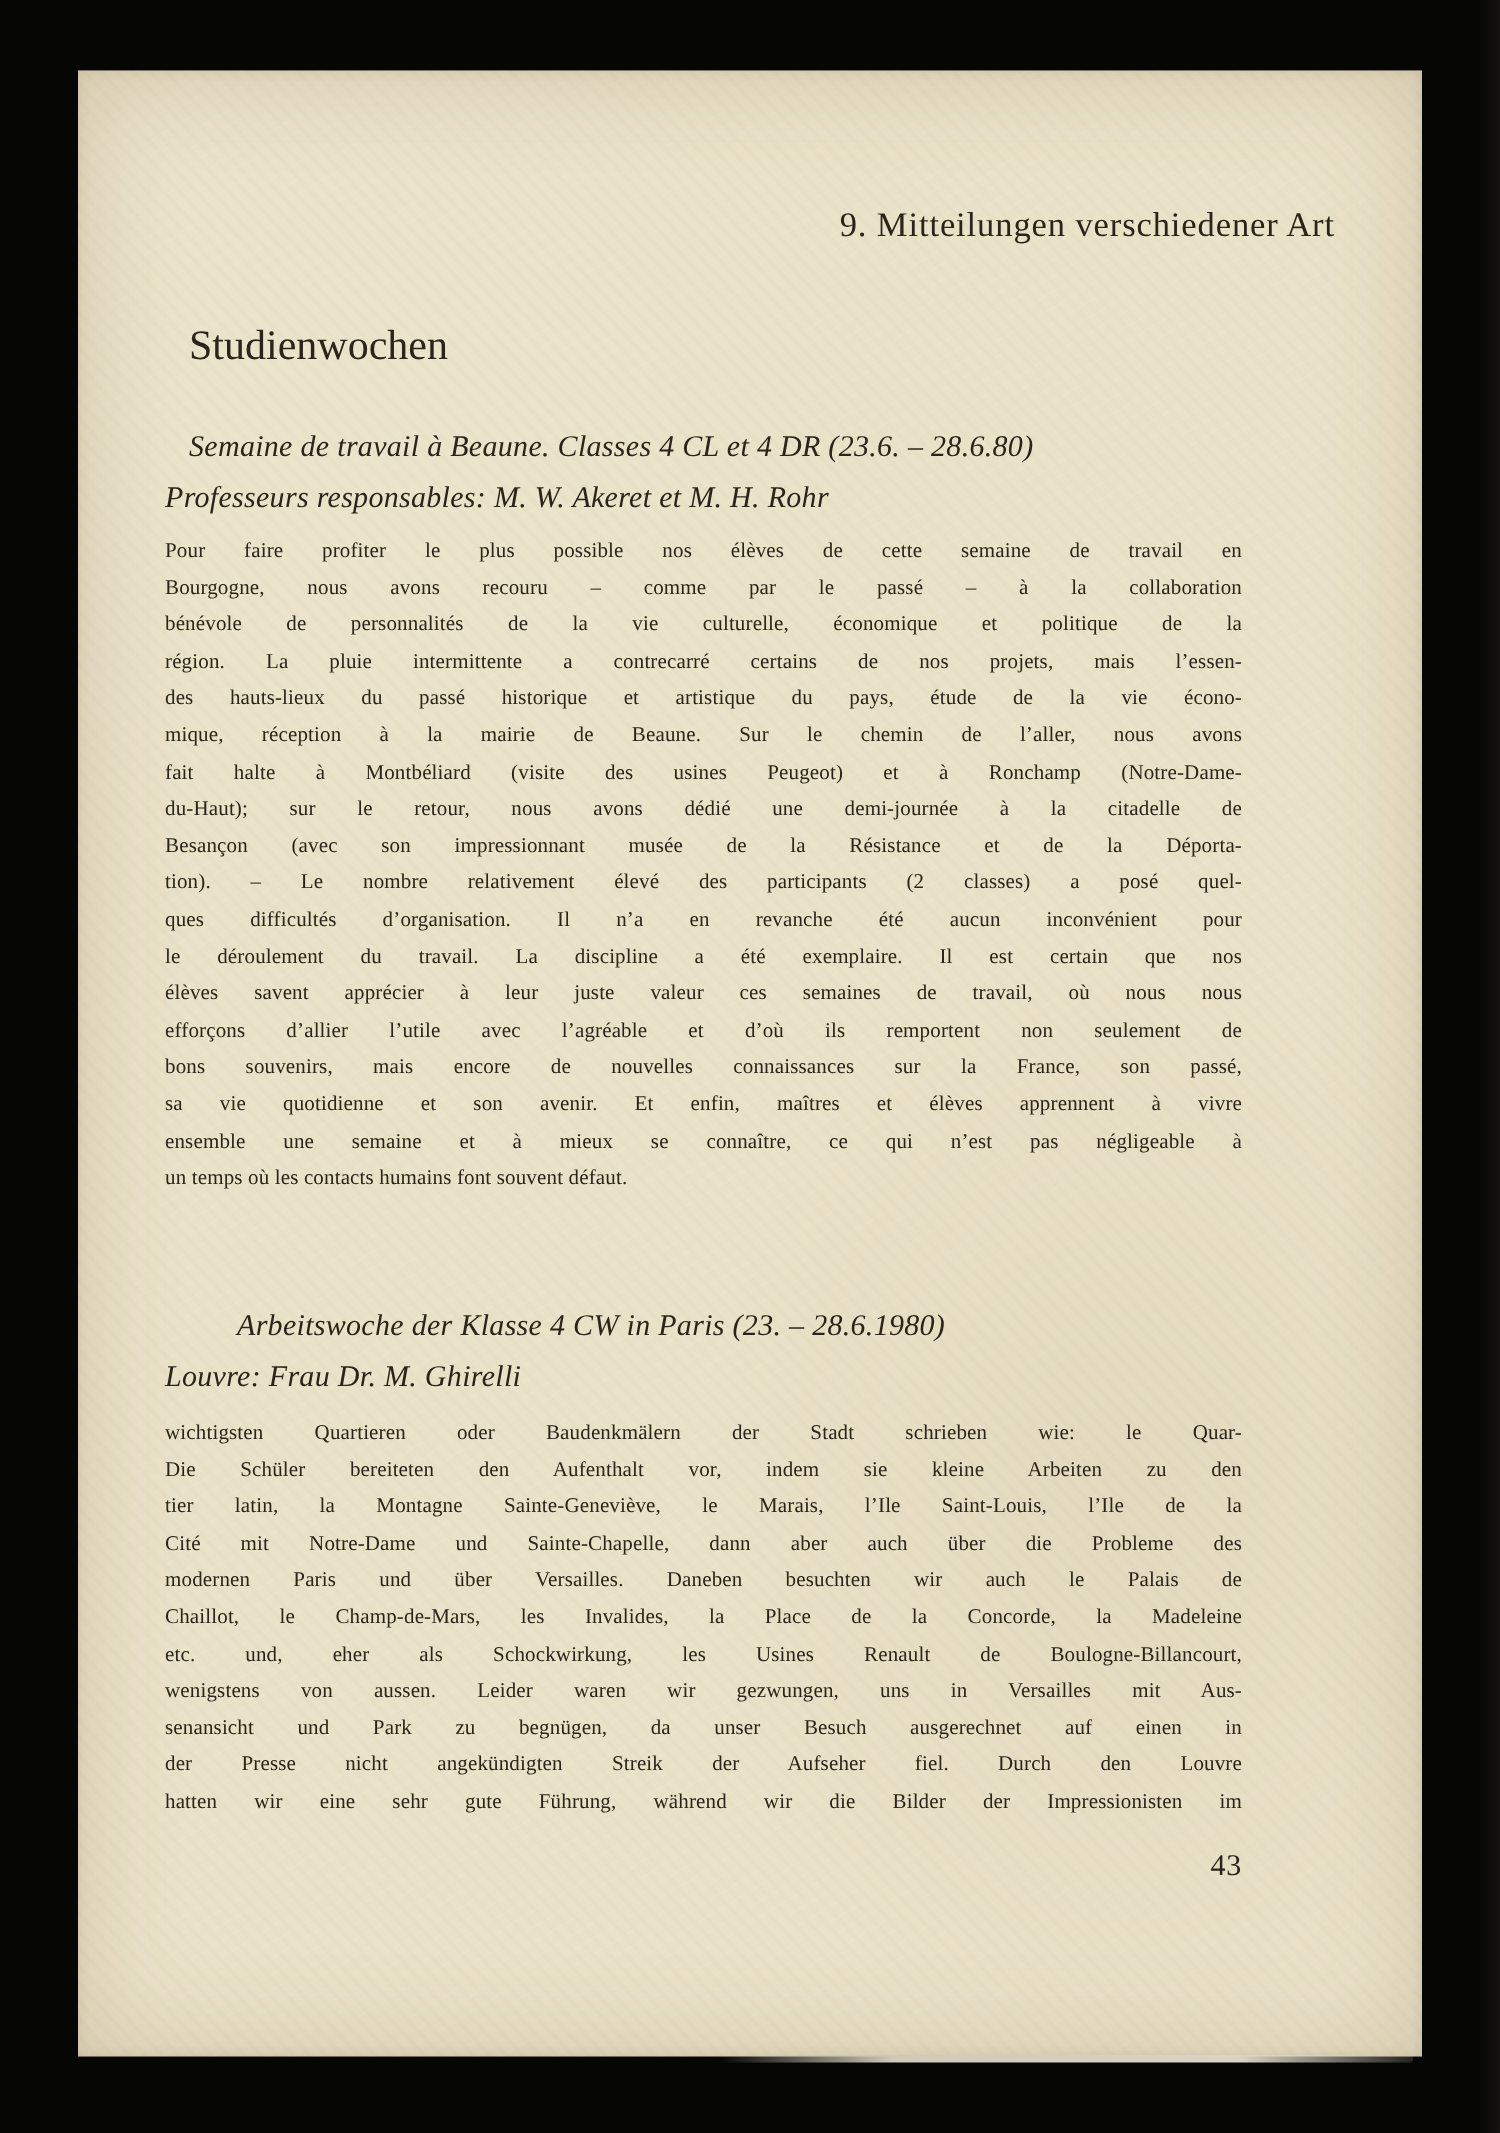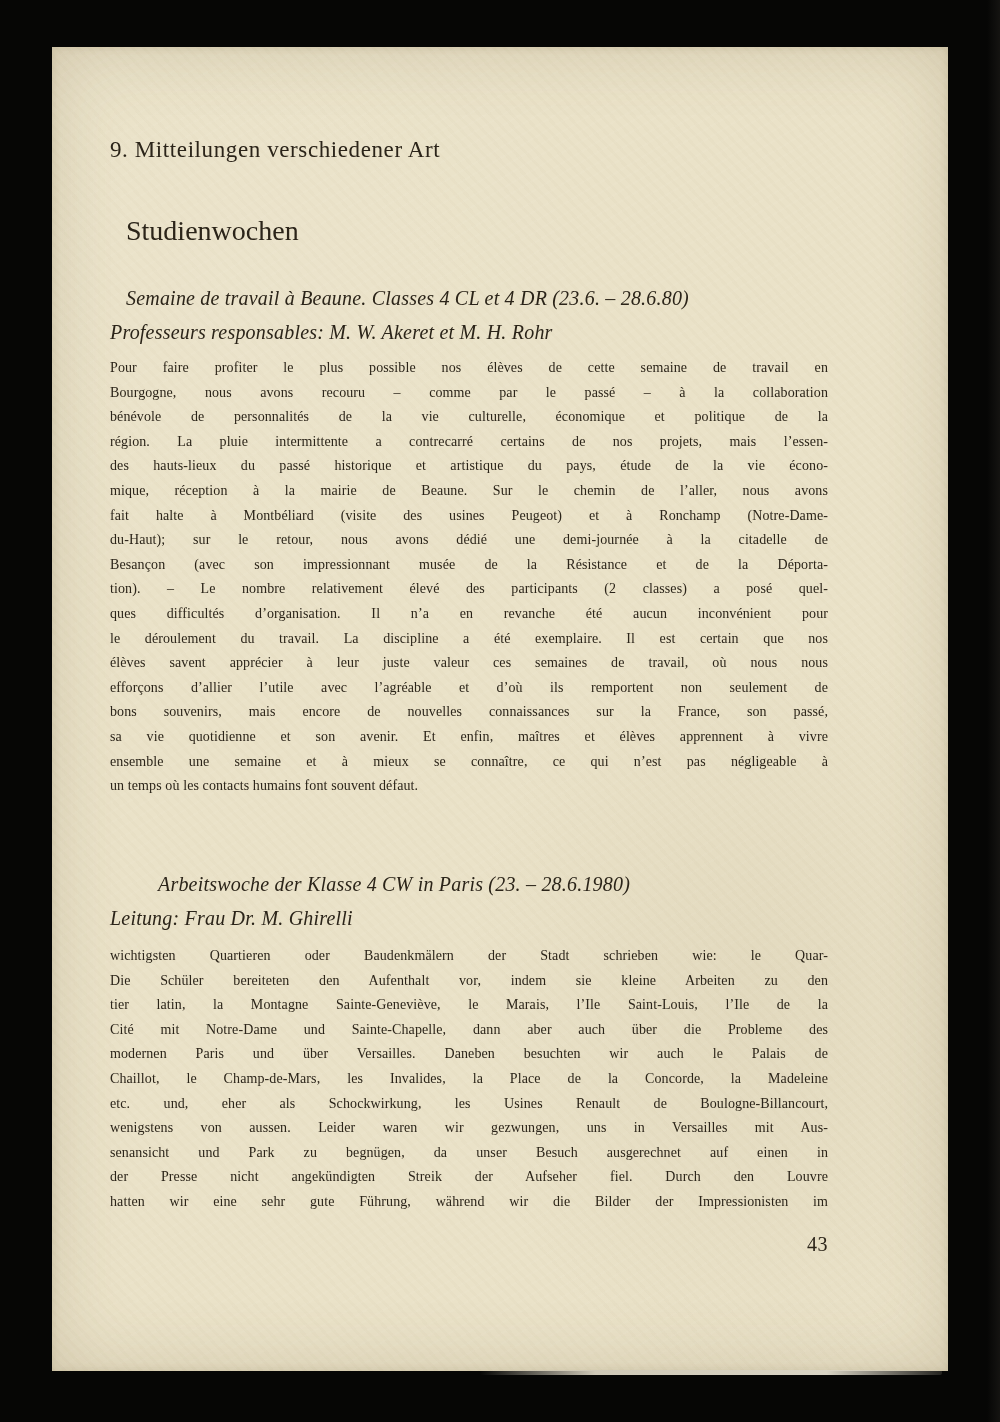--- a/index.html
+++ b/index.html
@@ -34,20 +34,21 @@
   }
   .page-bottom-edge{
     position:absolute;left:480px;top:1370px;width:462px;height:5px;
     background:linear-gradient(to right, rgba(207,201,184,0), var(--page-edge) 25%, #d9d4c5 75%, rgba(207,201,184,0.15));
     border-radius:2px;
   }
   .chapter{
     position:absolute;left:58px;top:89px;width:780px;
     font-size:23px;line-height:1.25;font-weight:400;
     letter-spacing:0.6px;
+    text-align:right;
   }
   .subject{
     position:absolute;left:74px;top:167px;width:700px;
     font-size:28px;line-height:1.2;
   }
   .sec-title{
     position:absolute;left:58px;width:740px;
     font-style:italic;font-size:20px;line-height:1.2;letter-spacing:0.2px;
   }
   .sec-subtitle{
@@ -103,21 +104,21 @@
         <div class="line">le déroulement du travail. La discipline a été exemplaire. Il est certain que nos</div>
         <div class="line">élèves savent apprécier à leur juste valeur ces semaines de travail, où nous nous</div>
         <div class="line">efforçons d’allier l’utile avec l’agréable et d’où ils remportent non seulement de</div>
         <div class="line">bons souvenirs, mais encore de nouvelles connaissances sur la France, son passé,</div>
         <div class="line">sa vie quotidienne et son avenir. Et enfin, maîtres et élèves apprennent à vivre</div>
         <div class="line">ensemble une semaine et à mieux se connaître, ce qui n’est pas négligeable à</div>
         <div class="line last">un temps où les contacts humains font souvent défaut.</div>
       </div>
 
     <div id="s2-title" class="sec-title">Arbeitswoche der Klasse 4 CW in Paris (23. – 28.6.1980)</div>
-    <div id="s2-subtitle" class="sec-subtitle">Leitung: Frau Dr. M. Ghirelli</div>
+    <div id="s2-subtitle" class="sec-subtitle">Louvre: Frau Dr. M. Ghirelli</div>
     <div id="s2-para" class="para">
         <div class="line">wichtigsten Quartieren oder Baudenkmälern der Stadt schrieben wie: le Quar-</div>
         <div class="line">Die Schüler bereiteten den Aufenthalt vor, indem sie kleine Arbeiten zu den</div>
         <div class="line">tier latin, la Montagne Sainte-Geneviève, le Marais, l’Ile Saint-Louis, l’Ile de la</div>
         <div class="line">Cité mit Notre-Dame und Sainte-Chapelle, dann aber auch über die Probleme des</div>
         <div class="line">modernen Paris und über Versailles. Daneben besuchten wir auch le Palais de</div>
         <div class="line">Chaillot, le Champ-de-Mars, les Invalides, la Place de la Concorde, la Madeleine</div>
         <div class="line">etc. und, eher als Schockwirkung, les Usines Renault de Boulogne-Billancourt,</div>
         <div class="line">wenigstens von aussen. Leider waren wir gezwungen, uns in Versailles mit Aus-</div>
         <div class="line">senansicht und Park zu begnügen, da unser Besuch ausgerechnet auf einen in</div>

